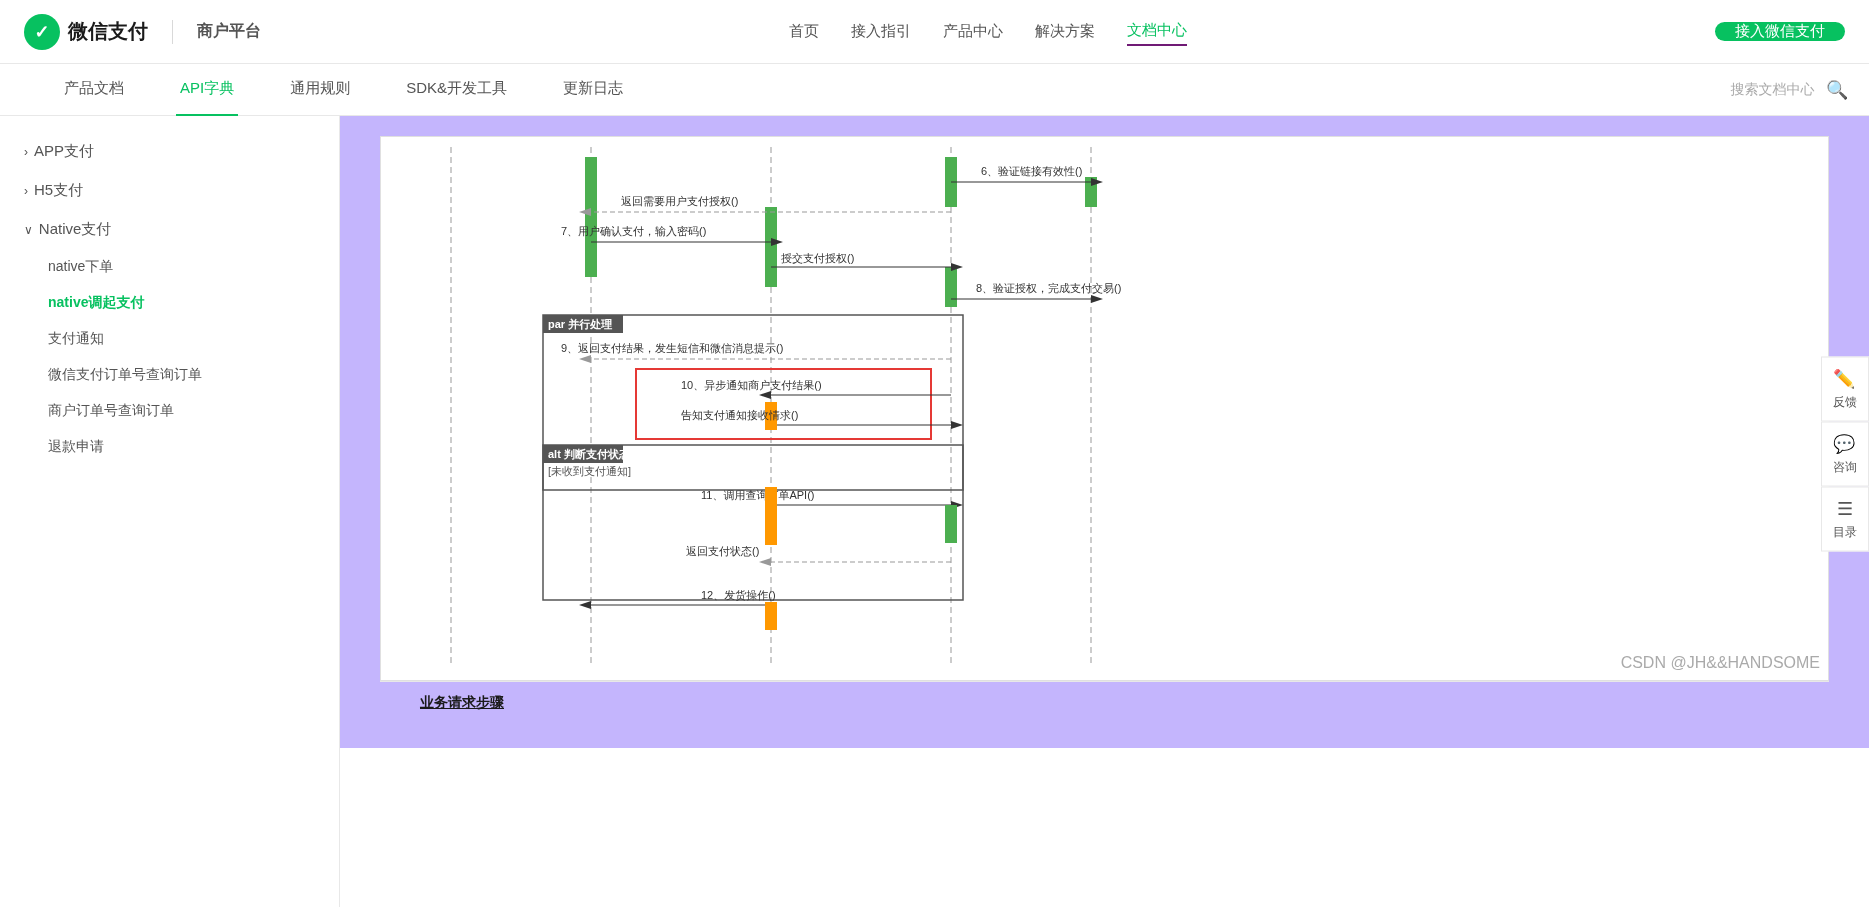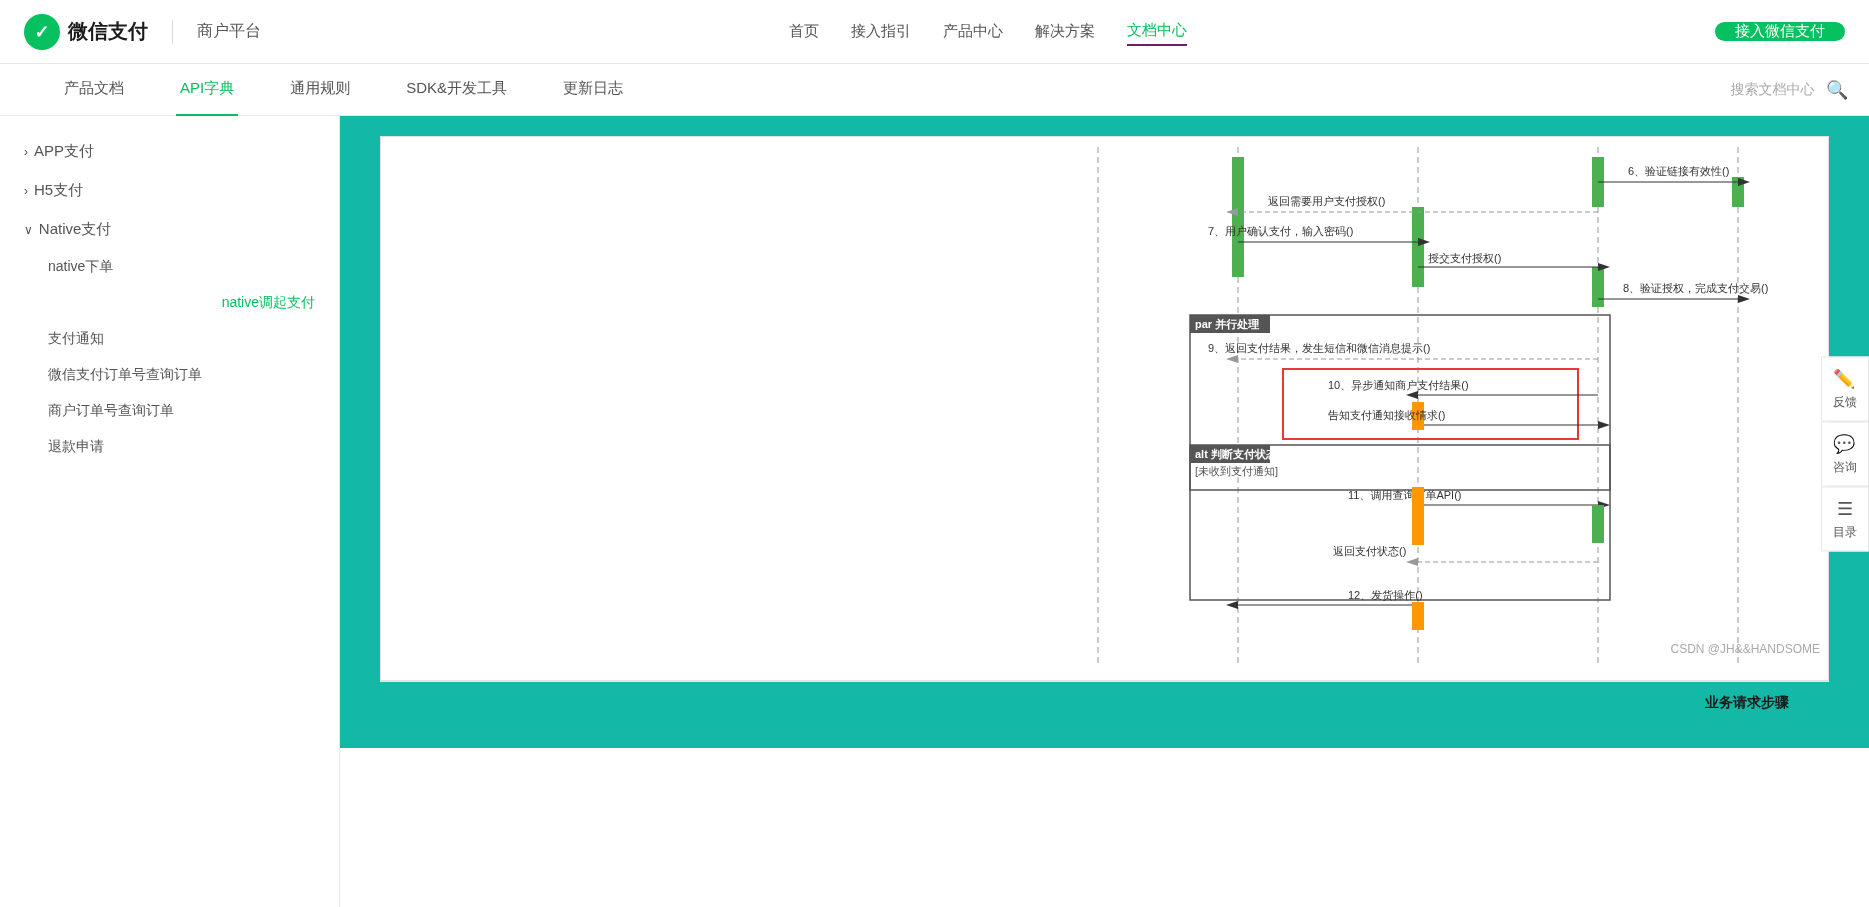--- a/index.html
+++ b/index.html
@@ -4,21 +4,21 @@
   <style>
     * { box-sizing: border-box; margin: 0; padding: 0; }
     body { font-family: -apple-system, BlinkMacSystemFont, "PingFang SC", "Microsoft YaHei", sans-serif; background: #fff; color: #333; font-size: 14px; }
 
     
     .header { display: flex; align-items: center; justify-content: space-between; padding: 0 24px; height: 64px; border-bottom: 1px solid #e8e8e8; background: #fff; }
     .header-left { display: flex; align-items: center; gap: 16px; }
     .logo { display: flex; align-items: center; gap: 8px; font-size: 20px; font-weight: bold; color: #1a1a1a; }
     .logo-icon { width: 36px; height: 36px; background: #07c160; border-radius: 50%; display: flex; align-items: center; justify-content: center; color: white; font-size: 18px; }
     .logo-divider { width: 1px; height: 24px; background: #d9d9d9; margin: 0 8px; }
-    .logo-sub { font-size: 16px; color: #555; font-weight: normal; }
+    .logo-sub { font-size: 16px; color: #555; font-weight: bold; }
     .header-nav { display: flex; align-items: center; gap: 32px; }
     .nav-item { font-size: 15px; color: #555; cursor: pointer; text-decoration: none; padding: 4px 0; }
     .nav-item.active { color: #07c160; border-bottom: 2px solid #701a75; }
     .btn-join { background: #07c160; color: white; border: none; border-radius: 12px; padding: 0 20px; font-size: 15px; cursor: pointer; font-weight: 500; }
 
     
     .sub-nav { display: flex; align-items: center; padding: 0 0 0 60px; height: 52px; border-bottom: 1px solid #e8e8e8; background: #fff; gap: 48px; }
     .sub-nav-item { font-size: 15px; color: #555; cursor: pointer; padding: 0 4px; height: 52px; display: flex; align-items: center; border-bottom: 2px solid transparent; }
     .sub-nav-item.active { color: #07c160; border-bottom: 2px solid #07c160; }
     .search-area { margin-left: auto; display: flex; align-items: center; gap: 12px; padding-right: 20px; justify-content: flex-end; }
@@ -28,42 +28,42 @@
     
     .main { display: flex; height: calc(907px - 64px - 52px); overflow: hidden; }
 
     
     .sidebar { width: 340px; min-width: 340px; border-right: 1px solid #e8e8e8; overflow-y: auto; padding: 16px 0; background: #fff; }
     .sidebar-item { padding: 10px 24px; cursor: pointer; display: flex; align-items: center; gap: 6px; color: #555; font-size: 14px; }
     .sidebar-item.parent { font-size: 15px; font-weight: 500; }
     .sidebar-item.parent .arrow { font-size: 12px; }
     .sidebar-sub { padding-left: 48px; }
     .sidebar-sub-item { padding: 9px 24px 9px 0; cursor: pointer; color: #555; font-size: 14px; }
-    .sidebar-sub-item.active { color: #07c160; font-weight: 400; text-align: right; }
+    .sidebar-sub-item.active { color: #07c160; font-weight: 700; }
 
     
     .content { flex: 1; overflow-y: auto; overflow-x: hidden; padding: 0; position: relative; }
 
     
-    .diagram-container { padding: 20px 40px; background: #14b8a6; text-align: right; }
+    .diagram-container { padding: 20px 40px; background: #c4b5fd; }
 
     
     .diagram-wrapper { border: 1px solid #e0e0e0; background: #fff; padding: 10px; position: relative; min-height: 500px; overflow: hidden; }
 
     
     .right-panel { position: fixed; right: 0; top: 50%; transform: translateY(-50%); display: flex; flex-direction: column; gap: 0; z-index: 100; }
     .right-panel-item { width: 48px; background: #fff; border: 1px solid #e8e8e8; display: flex; flex-direction: column; align-items: center; justify-content: center; padding: 10px 4px; cursor: pointer; color: #555; font-size: 12px; text-align: center; gap: 4px; }
     .right-panel-icon { font-size: 18px; }
 
     
-    .watermark { position: absolute; bottom: 24px; right: 8px; font-size: 12px; color: #aaa; }
+    .watermark { position: absolute; bottom: 8px; right: 8px; font-size: 16px; color: #aaa; }
 
     
     .bottom-label { padding: 12px 40px; font-size: 14px; color: #333; border-top: 1px solid #e8e8e8; }
-    .bottom-label-title { font-weight: 600; color: #1a1a1a; margin-bottom: 4px; }
+    .bottom-label-title { font-weight: 600; color: #1a1a1a; margin-bottom: 4px; text-decoration: underline; }
   </style>
 </head>
 <body>
 
 <header class="header">
   <div class="header-left">
     <div class="logo">
       <div class="logo-icon">✓</div>
       <span>微信支付</span>
     </div>

